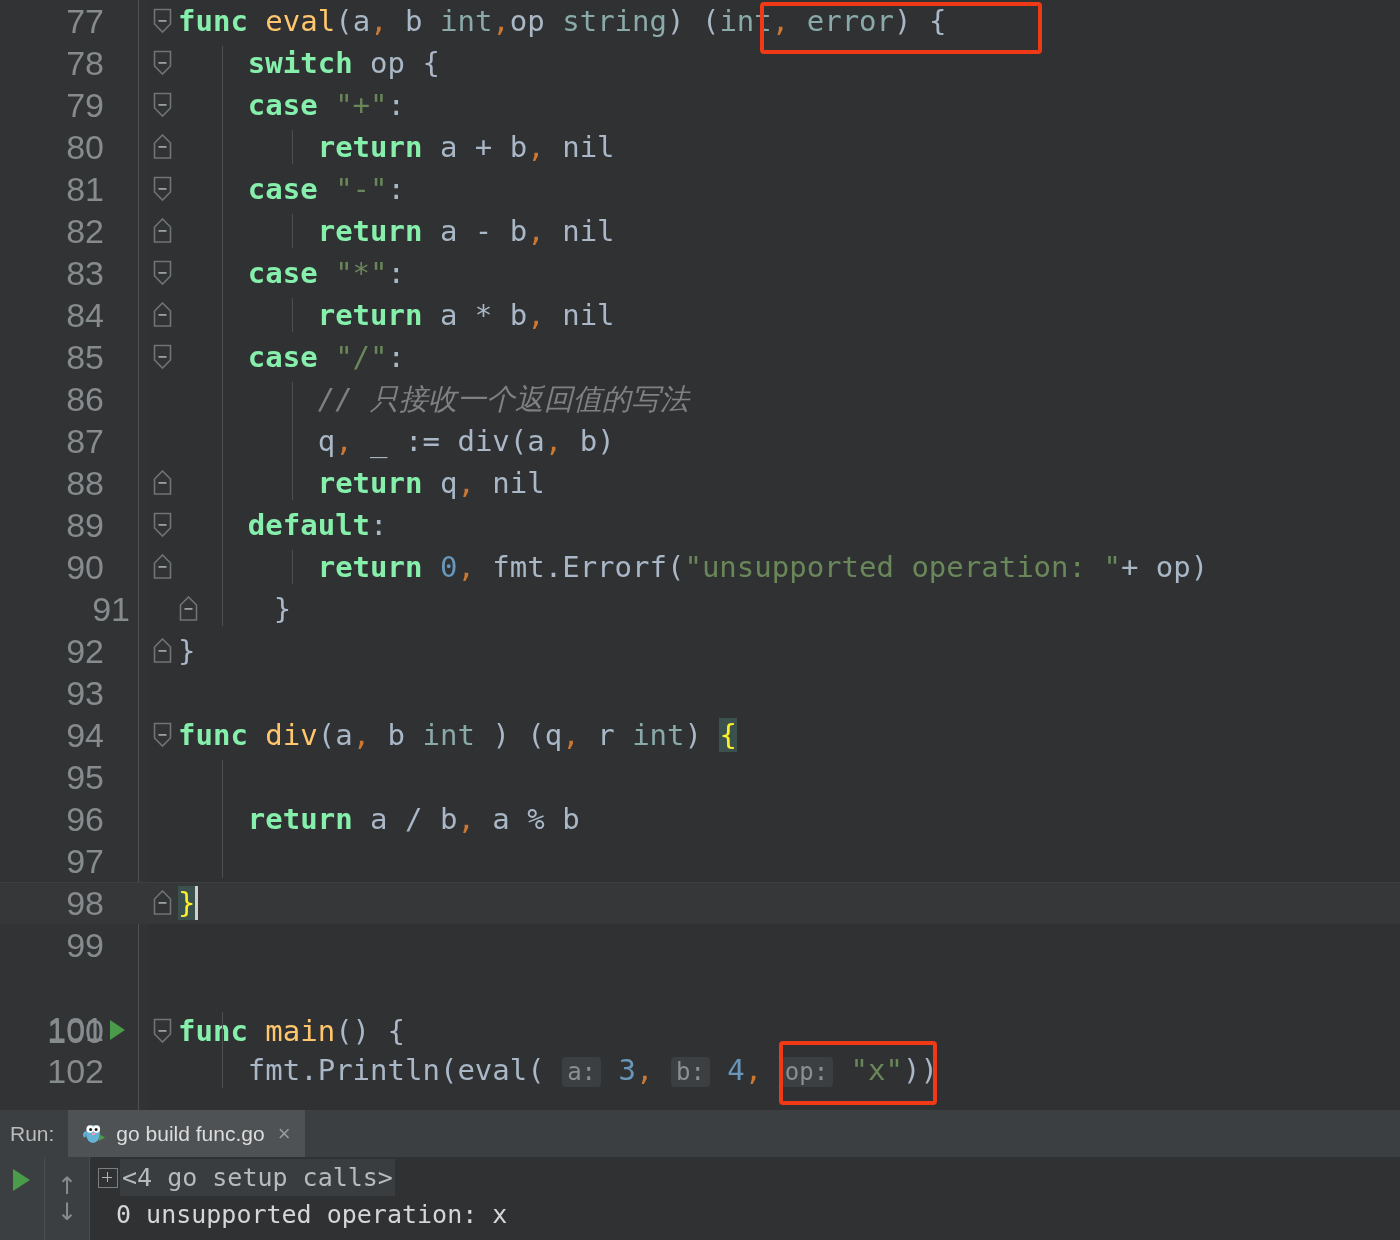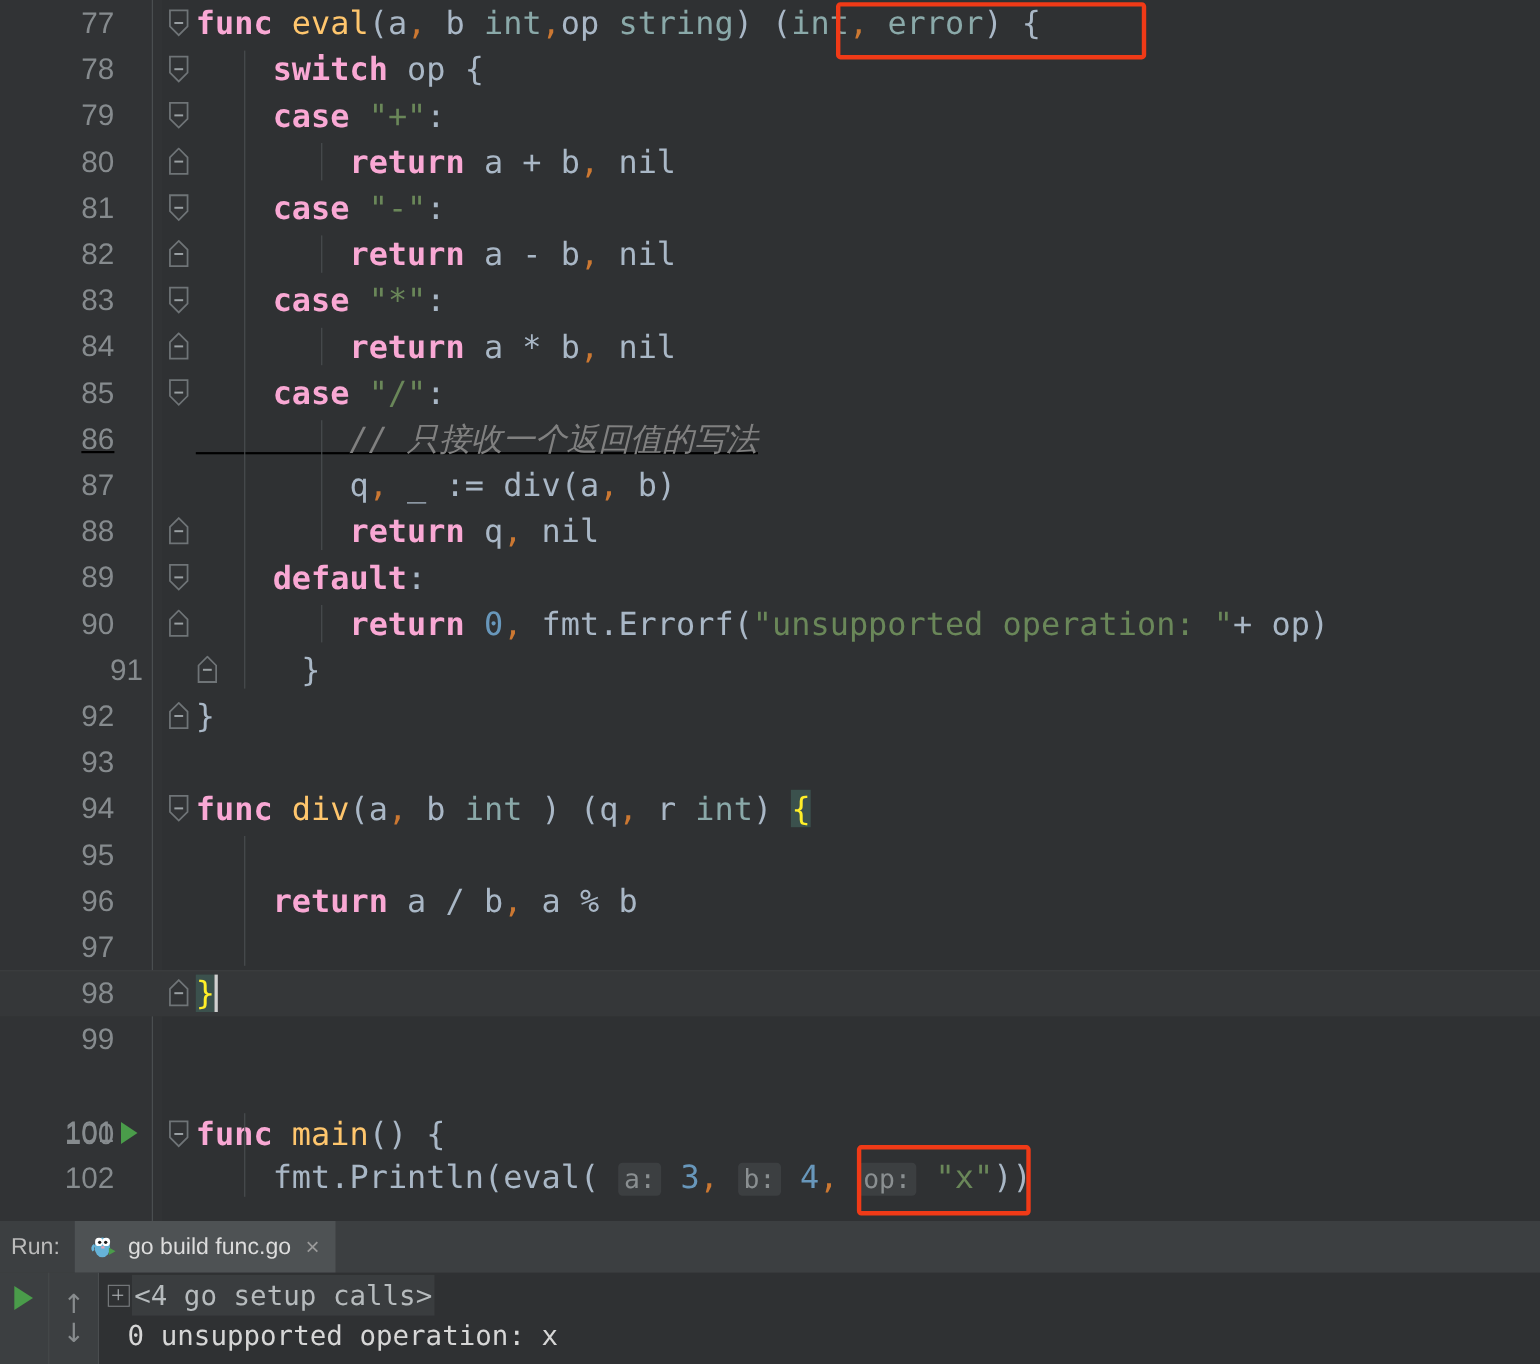--- a/index.html
+++ b/index.html
@@ -39,21 +39,21 @@
   }
   .row.current{background:#353739;}
   .row.current::after{
     content:"";position:absolute;left:0;right:0;top:0;height:1px;
     background:#3c3f41;
   }
 
   .lineno{
     width:104px;text-align:right;
     font-family:"Liberation Sans",sans-serif;
-    font-size:27px;color:#868b8e;
+    font-size:34px;color:#868b8e;
     flex:0 0 104px;
   }
   .gutter-icons{
     width:44px;flex:0 0 44px;position:relative;height:42px;
   }
   .runmark{
     position:absolute;left:6px;top:10px;
     width:0;height:0;
     border-left:15px solid #4a9c4a;
     border-top:10px solid transparent;
@@ -71,21 +71,21 @@
     flex:1 1 auto;
     font-size:29px;line-height:42px;
     color:#a9b7c6;white-space:pre;
     font-family:"DejaVu Sans Mono",monospace;
     letter-spacing:0px;
     position:relative;
     padding-left:0px;
   }
 
   
-  .kw{color:#f9a8d4;font-weight:bold;}
+  .kw{color:#86efac;font-weight:bold;}
   .fn{color:#ffc66d;}
   .typ{color:#8aa9a9;}
   .str{color:#6a8759;}
   .num{color:#6897bb;}
   .cmt{color:#808080;font-style:italic;}
   .pun{color:#a9b7c6;}
   .op{color:#cc7832;}
   .id{color:#a9b7c6;}
   .bmatch{background:#3b514d;color:#ffef28;}
 
@@ -296,21 +296,21 @@
           <div class="foldcell">
             <div class="fold">
               <svg width="19" height="26" viewBox="0 0 19 26">
                 <path d="M1.5 1.5 H17.5 V16 L9.5 24 L1.5 16 Z" fill="#313335" stroke="#6f7477" stroke-width="1.6"></path>
                 <rect x="5.5" y="12" width="8" height="1.8" fill="#9aa0a3"></rect>
               </svg>
             </div>
           </div>
           <div class="code">    <span class="kw">case</span> <span class="str">"/"</span><span class="pun">:</span></div>
         </div>
-        <div class="row" style="top: 378px; text-decoration: underline;">
+        <div class="row" style="top: 378px;">
           <div class="lineno">86</div>
           <div class="gutter-icons"></div>
           <div class="foldcell"></div>
           <div class="code">        <span class="cmt">// 只接收一个返回值的写法</span></div>
         </div>
         <div class="row" style="top: 420px;">
           <div class="lineno">87</div>
           <div class="gutter-icons"></div>
           <div class="foldcell"></div>
           <div class="code">        <span class="id">q</span><span class="op">,</span> <span class="id">_</span> <span class="pun">:=</span> <span class="id">div</span><span class="pun">(</span><span class="id">a</span><span class="op">,</span> <span class="id">b</span><span class="pun">)</span></div>

